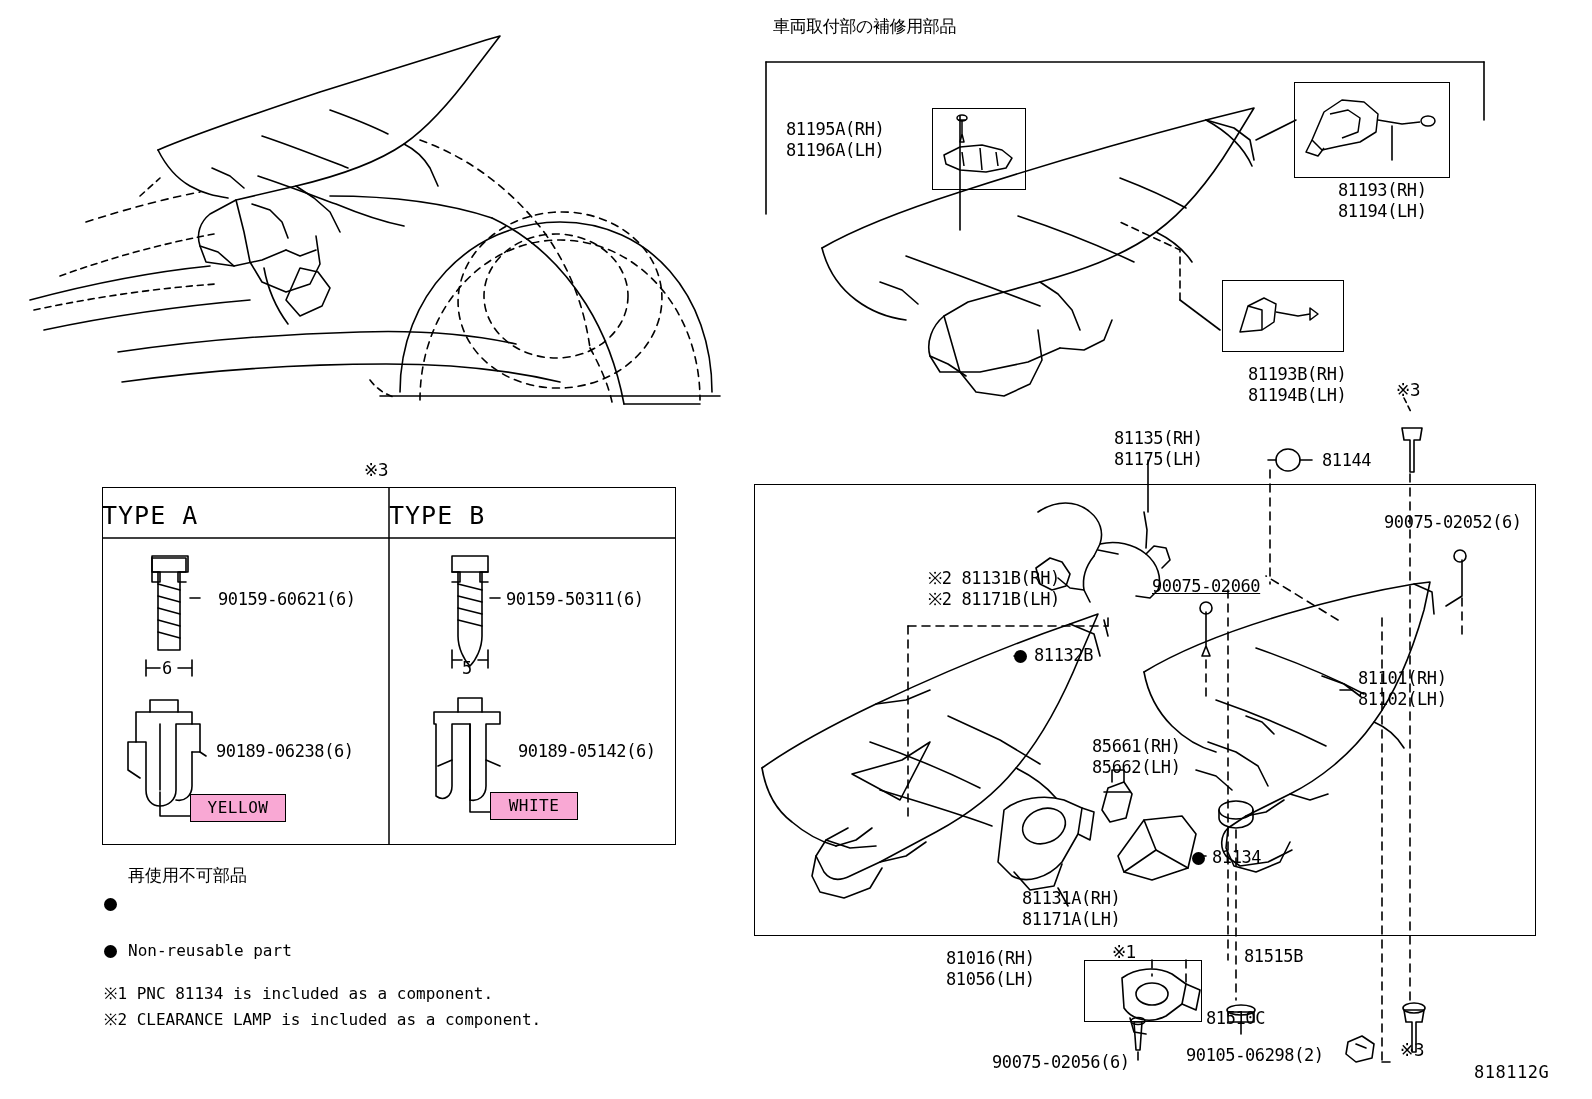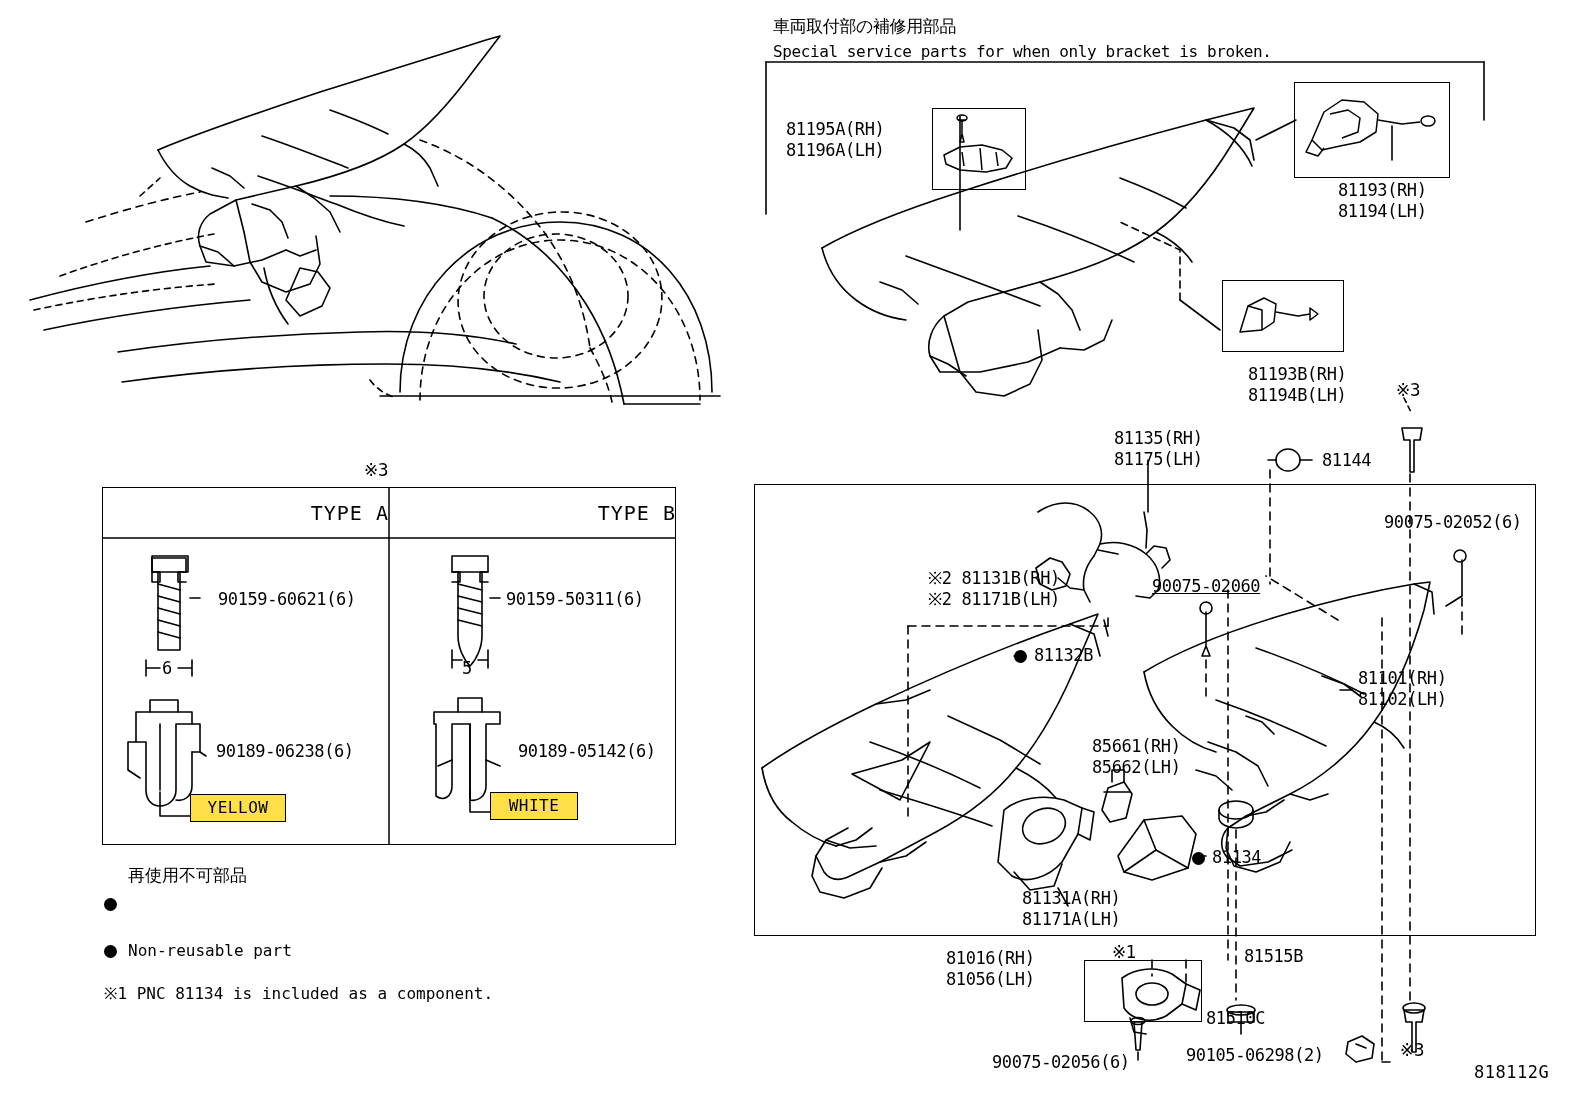--- a/index.html
+++ b/index.html
@@ -45,35 +45,35 @@
     height: 1099px;
     pointer-events: none;
   }
   .tbl {
     position: absolute;
     box-sizing: border-box;
     border: 1.5px solid #000;
   }
   .tbl-hdr {
     position: absolute;
-    text-align: right;
+    text-align: left;
     font-family: "DejaVu Sans Mono", monospace;
-    font-size: 20px;
+    font-size: 25px;
     letter-spacing: 1px;
   }
   .colorbox {
     position: absolute;
     border: 1.5px solid #000;
     box-sizing: border-box;
     text-align: center;
     font-family: "DejaVu Sans Mono", monospace;
     font-size: 16px;
     line-height: 26px;
     letter-spacing: 0.5px;
-    background: #fde047;
+    background: #f9a8d4;
   }
   .bullet {
     position: absolute;
     width: 13px;
     height: 13px;
     border-radius: 50%;
     background: #000;
   }
   .legend-line {
     position: absolute;
@@ -309,21 +309,20 @@
       <path d="M1196 856 L 1206 856"></path>
       <path d="M1340 690 L 1352 690"></path>
       <path d="M1130 792 L 1104 792"></path>
       <path d="M1058 888 L 1068 906"></path>
       <path d="M1108 636 L 1104 620"></path>
 
     </g>
   </svg>
 
   <div class="lbl jp" style="left:773px; top:16px;">車両取付部の補修用部品</div>
-  <div class="lbl" style="left:773px; top:41px; font-size:16px;">Special service parts for when only bracket is broken.</div>
 
   <div class="box" style="left:932px; top:108px; width:94px; height:82px;"></div>
   <svg class="overlay" viewBox="0 0 1592 1099">
     <g fill="none" stroke="#000" stroke-width="1.5" stroke-linejoin="round">
       <path d="M944 155 L 960 147 L 982 145 L 1002 150 L 1012 158 L 1006 168 L 986 172 L 960 170 L 946 164 Z"></path>
       <path d="M962 152 L 964 166 M980 148 L 982 170 M996 152 L 998 166"></path>
       <path d="M962 120 L 962 134 M958 120 L 966 120 M962 134 L 960 142 L 964 142 L 962 134"></path>
       <ellipse cx="962" cy="118" rx="5" ry="3"></ellipse>
     </g>
   </svg>
@@ -374,20 +373,21 @@
   <div class="lbl" style="left:506px; top:589px;">90159-50311(6)</div>
   <div class="lbl" style="left:462px; top:658px;">5</div>
   <div class="lbl" style="left:518px; top:741px;">90189-05142(6)</div>
   <div class="colorbox" style="left:490px; top:792px; width:88px; height:28px;">WHITE</div>
 
   <div class="bullet" style="left:104px; top:898px;"></div>
   <div class="legend-line jp" style="left:128px; top:864px;">再使用不可部品</div>
   <div class="bullet" style="left:104px; top:945px;"></div>
   <div class="legend-line en" style="left:128px; top:941px;">Non-reusable part</div>
   <div class="note" style="left:104px; top:982px;">※1 PNC 81134 is included as a component.</div>
+  <div class="note" style="left:104px; top:1008px;">※2 CLEARANCE LAMP is included as a component.</div>
 
   <div class="box" style="left:754px; top:484px; width:782px; height:452px;"></div>
 
   <div class="lbl" style="left:1114px; top:428px;">81135(RH)
 81175(LH)</div>
   <div class="lbl" style="left:1322px; top:450px;">81144</div>
   <div class="lbl" style="left:1396px; top:380px; font-family:'DejaVu Sans',sans-serif;">※3</div>
   <div class="lbl" style="left:1384px; top:512px;">90075-02052(6)</div>
   <div class="lbl" style="left:928px; top:568px; font-family:'DejaVu Sans Mono',monospace;">※2 81131B(RH)
 ※2 81171B(LH)</div>

